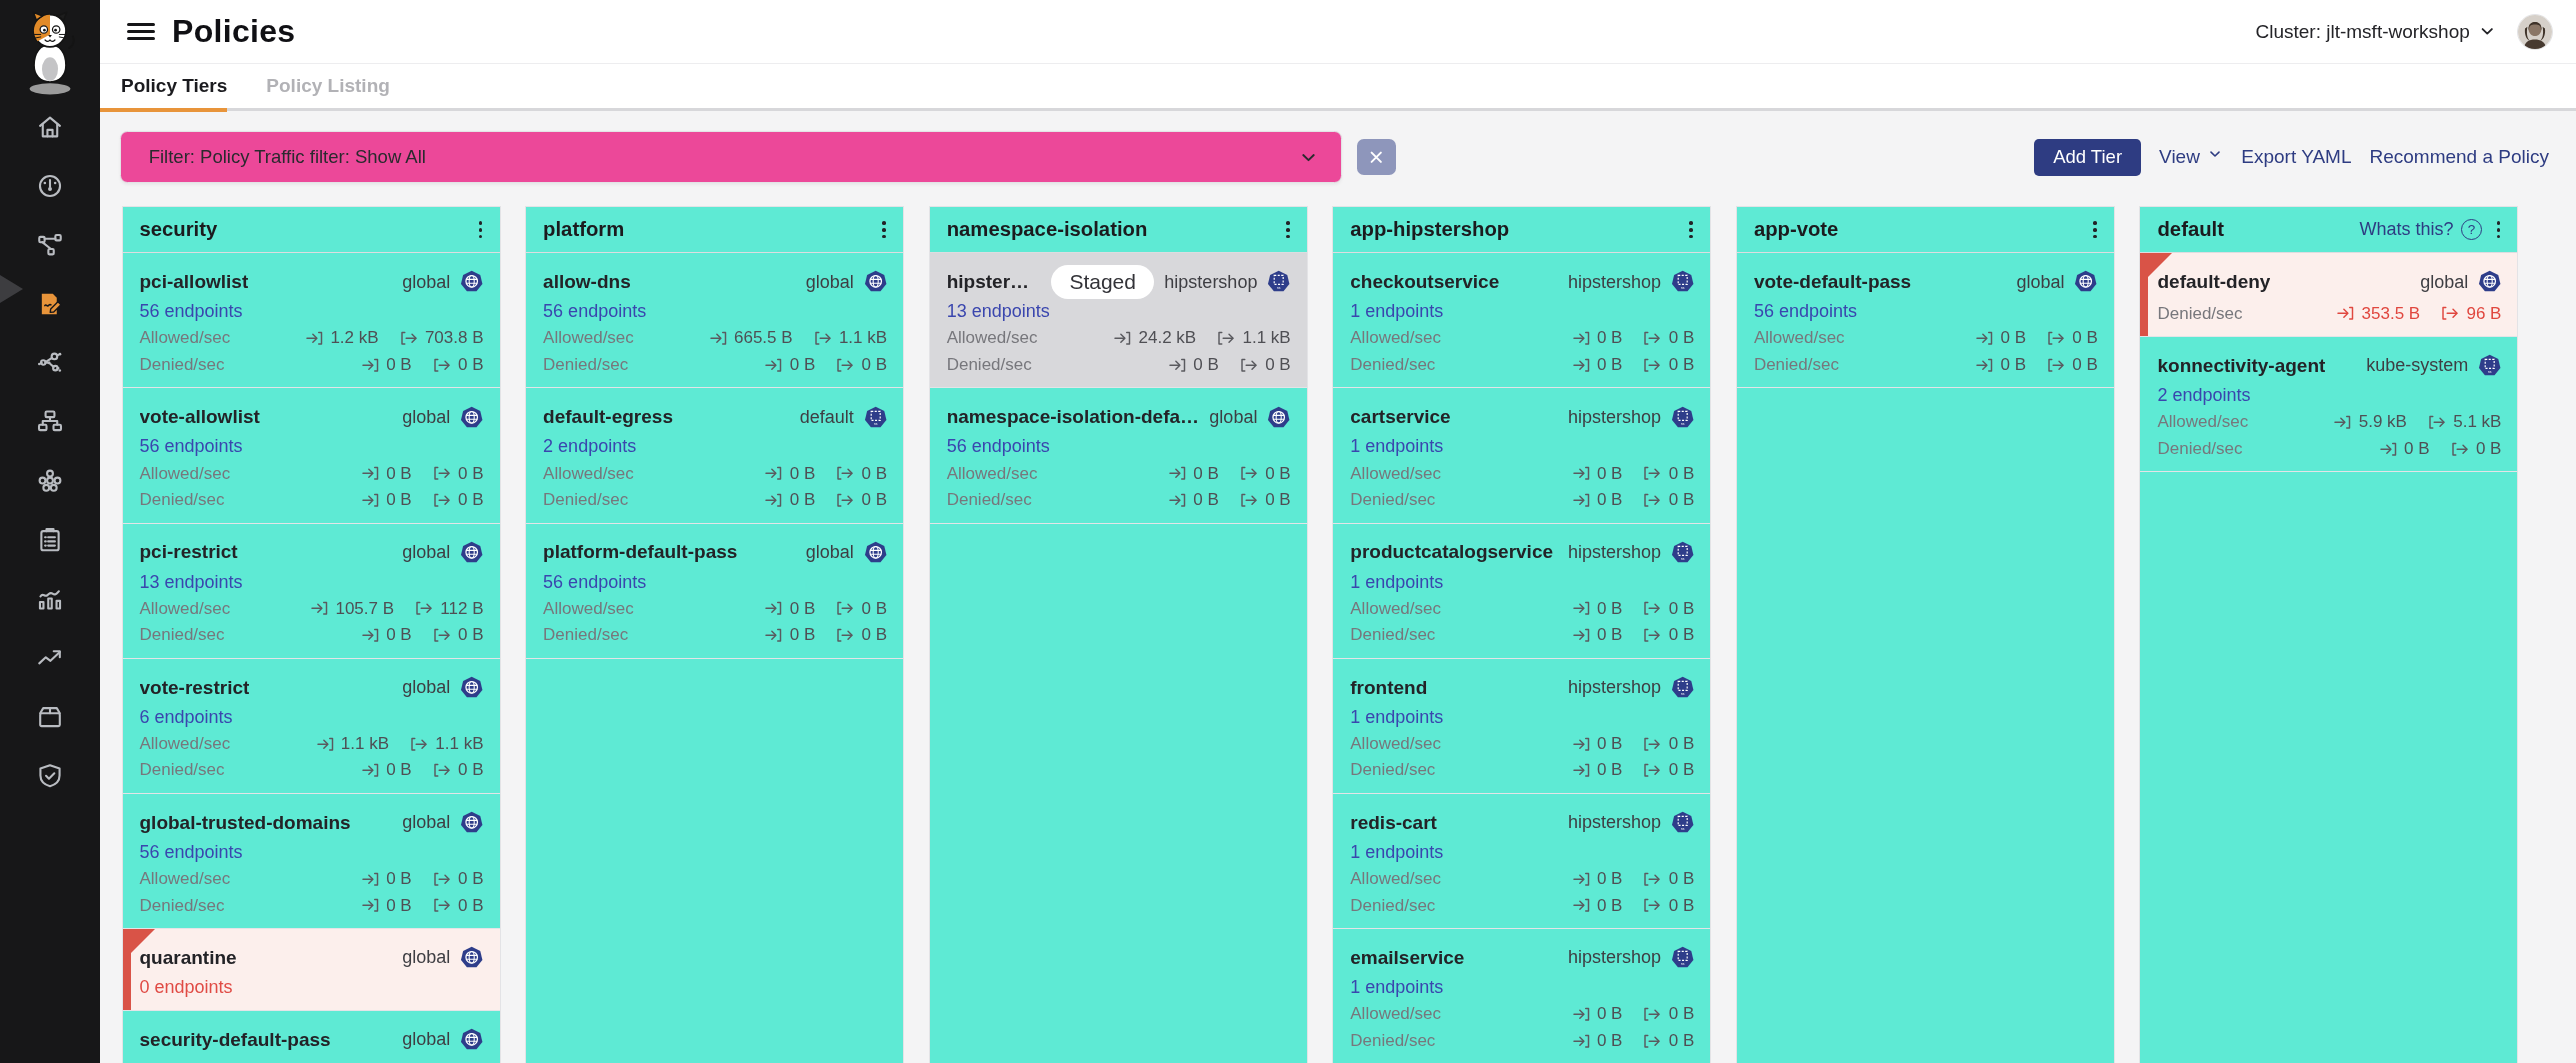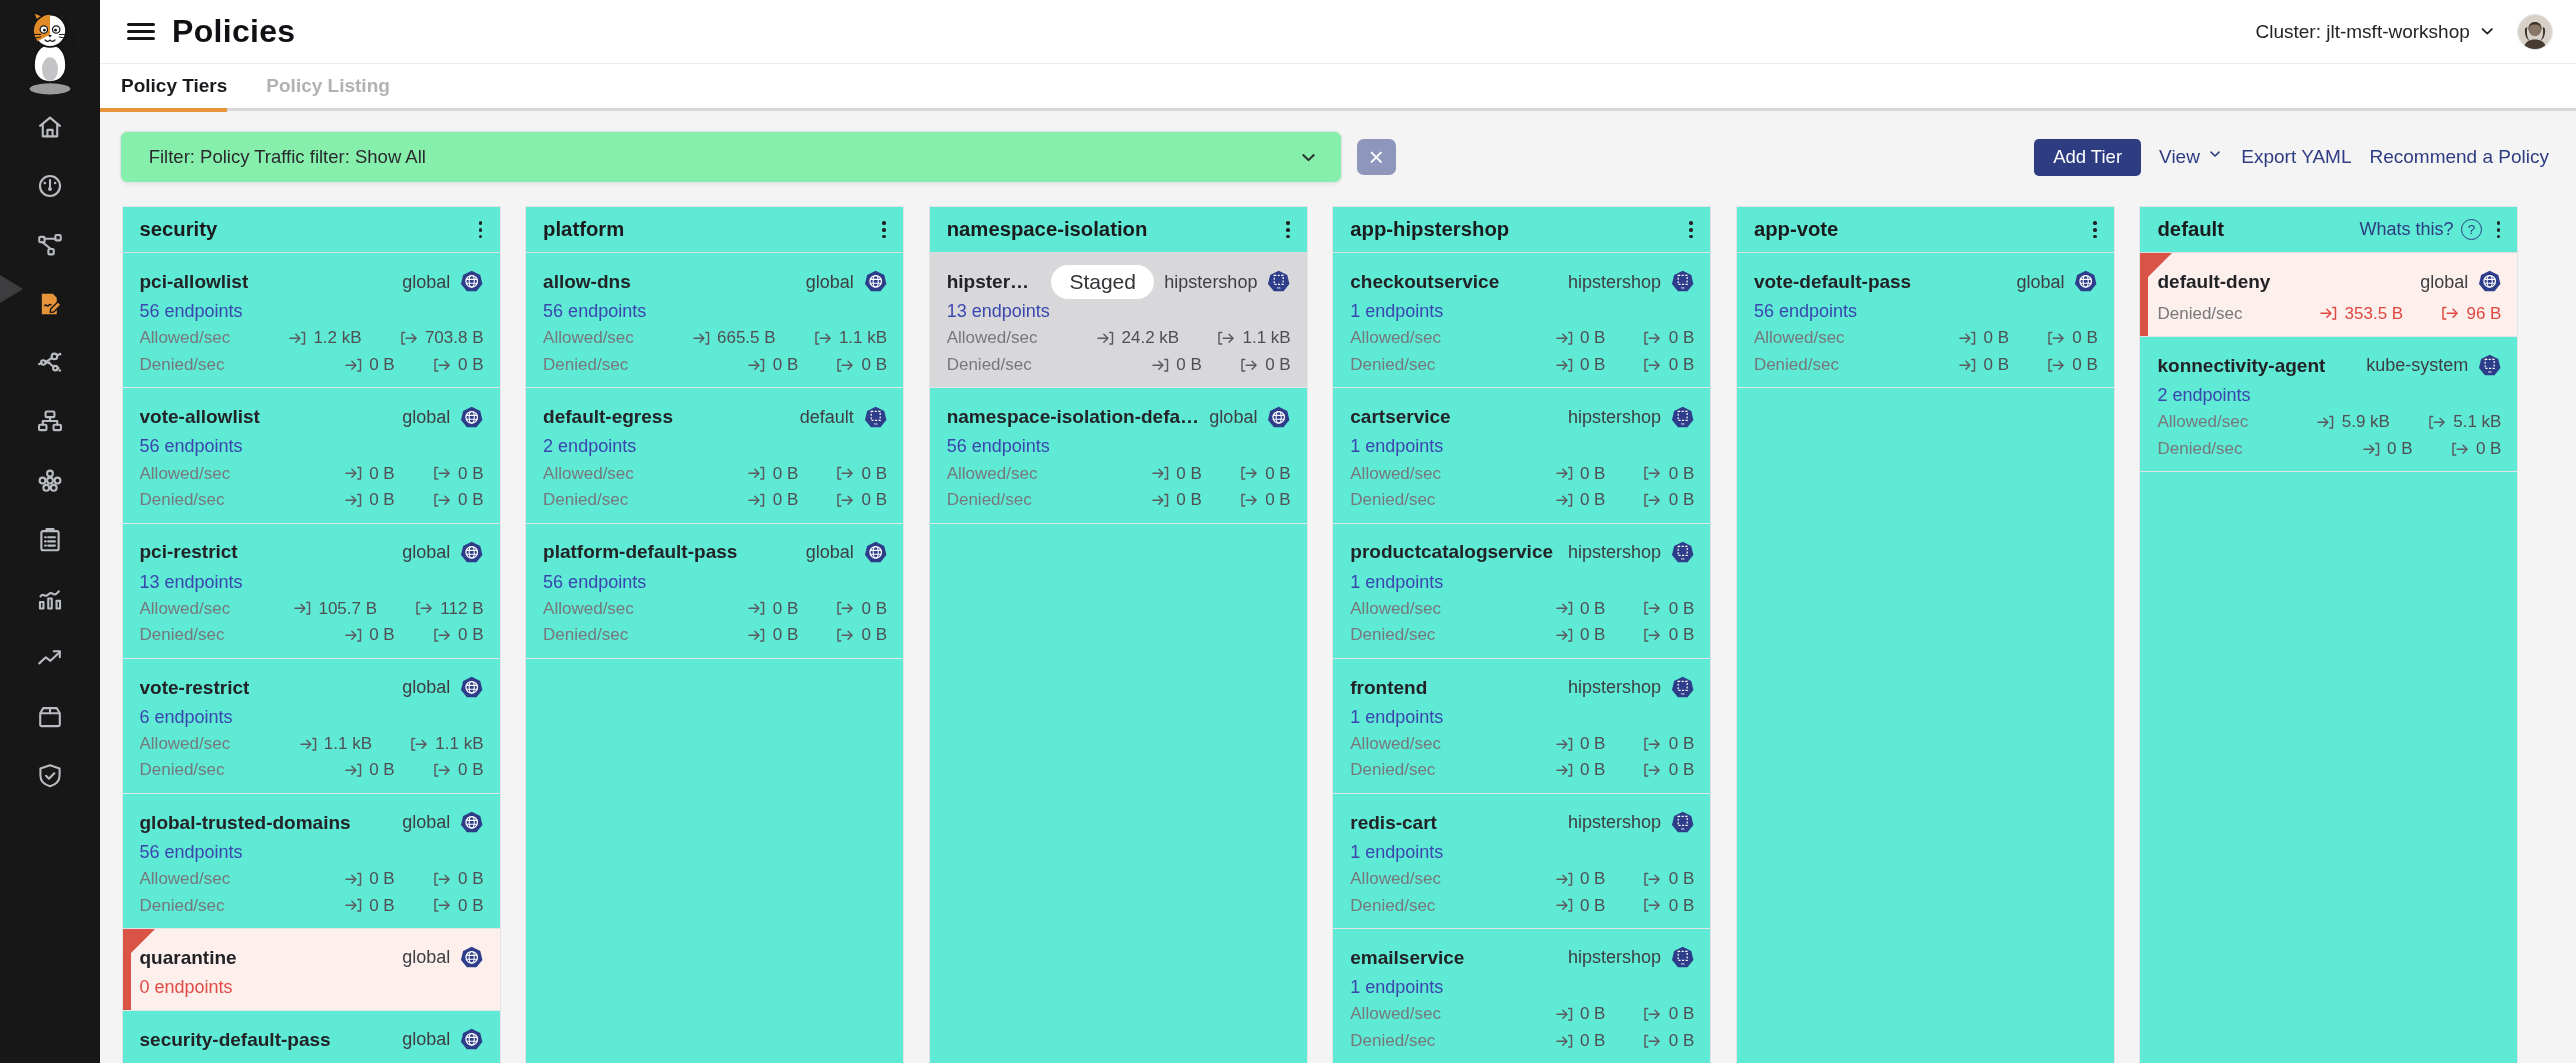--- a/index.html
+++ b/index.html
@@ -31,21 +31,21 @@
   .avatar{width:36px;height:36px;border-radius:50%;overflow:hidden;border:1.2px solid #e3e3e5;cursor:pointer;background:none;padding:0}
   .avatar svg{width:100%;height:100%;display:block}
 
   .tabs{position:relative;height:47px;flex:none;background:#fff;display:flex;align-items:center;padding-left:21px;gap:39px;border-bottom:3.7px solid #d7d7da}
   .tab{font-size:19px;font-weight:700;color:#b2b2b6;cursor:pointer;background:none;border:none}
   .tab.active{color:#1b1b1f}
   .tab-indicator{position:absolute;left:0;bottom:-3.7px;width:127px;height:3.7px;background:#e8943a}
 
   .content{flex:1;display:flex;flex-direction:column;min-height:0}
   .toolbar{display:flex;align-items:center;margin:20.3px 27px 0 19.7px;flex:none}
-  .filter-box{width:1222px;height:52px;background:#86efac;border:1.2px solid #e3e3e6;border-radius:7.4px;display:flex;align-items:center;padding:0 22px 0 28px;font-size:18.5px;color:#2a2a2e;cursor:pointer;box-shadow:0 1.2px 3.1px rgba(0,0,0,.05)}
+  .filter-box{width:1222px;height:52px;background:#ec4899;border:1.2px solid #e3e3e6;border-radius:7.4px;display:flex;align-items:center;padding:0 22px 0 28px;font-size:18.5px;color:#2a2a2e;cursor:pointer;box-shadow:0 1.2px 3.1px rgba(0,0,0,.05)}
   .filter-box .chev{margin-left:auto;width:21px;height:21px;color:#2a2a2e}
   .clear-btn{width:39px;height:36px;margin-left:15.4px;border:none;border-radius:6.8px;background:#8e96bb;color:#fff;cursor:pointer;display:flex;align-items:center;justify-content:center}
   .clear-btn svg{width:18.5px;height:18.5px}
   .toolbar-right{margin-left:auto;display:flex;align-items:center;gap:18px}
   .btn-primary{height:37px;padding:0 19px;background:#2e3c82;color:#fff;font-size:18.5px;border:none;border-radius:4.9px;cursor:pointer}
   .btn-link{display:flex;align-items:flex-start;gap:7.4px;font-size:19px;color:#2e3c82;cursor:pointer;background:none;border:none;font-weight:500}
   .btn-link svg{width:16px;height:16px}
 
   
   .board{display:flex;gap:24.6px;margin-top:23px;padding-left:21.5px;flex:1;min-height:0;overflow:hidden}
@@ -67,21 +67,21 @@
   .policy-name{font-size:19px;font-weight:600;color:#232327;white-space:nowrap;overflow:hidden;text-overflow:ellipsis}
   .staged-pill{margin-left:14.8px;background:#fff;border-radius:615px;padding:4.9px 18.5px;font-size:21px;color:#333338;flex:none}
   .name-right{margin-left:auto;display:flex;align-items:center;gap:9.9px;flex:none;padding-left:9.9px}
   .scope-label{font-size:18px;color:#3e3e43}
   .scope-badge{width:23.4px;height:23.4px;display:flex}
   .scope-badge svg{width:100%;height:100%}
   .endpoints{display:block;margin-top:6.2px;font-size:18px;line-height:18.5px;height:18.5px;color:#3a46ae;text-decoration:none;width:max-content;background:none;border:none;cursor:pointer}
   .endpoints.danger{color:#e04b45}
   .stat-row{display:flex;align-items:center;margin-top:8.6px;height:18px}
   .stat-label{font-size:17px;color:#77777c}
-  .stat-vals{margin-left:auto;display:flex;align-items:center;gap:38px}
+  .stat-vals{margin-left:auto;display:flex;align-items:center;gap:21px}
   .stat-group{display:flex;align-items:center;gap:6.8px;color:#4f4f54}
   .stat-group svg{width:18.5px;height:18.5px;color:#5a5a5f}
   .stat-val{font-size:17px}
   .stat-group.danger{color:#e0473f}
   .stat-group.danger svg{color:#e0473f}
 </style>
 </head>
 <body>
 
 <div class="app">

